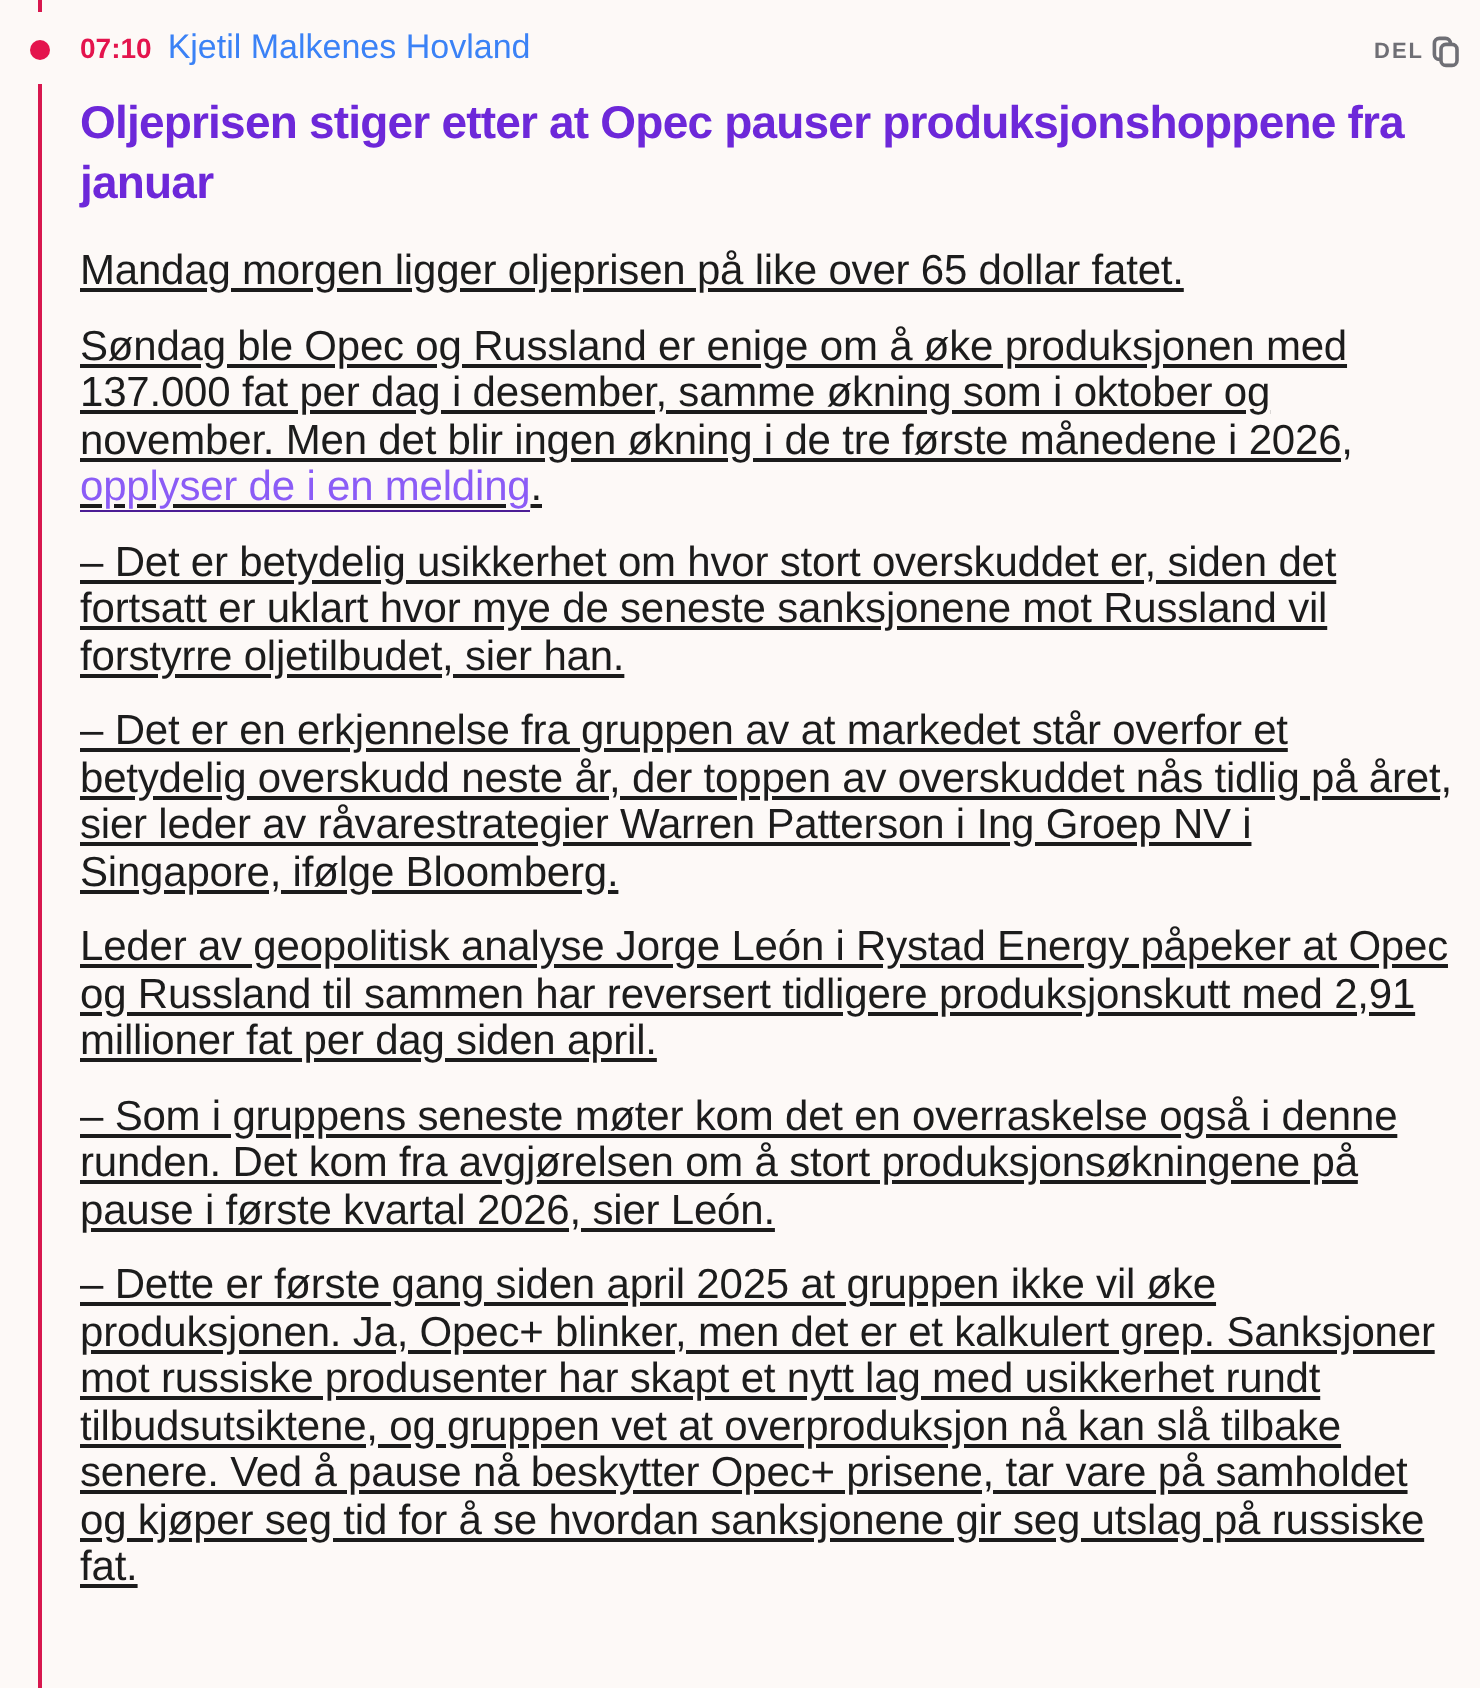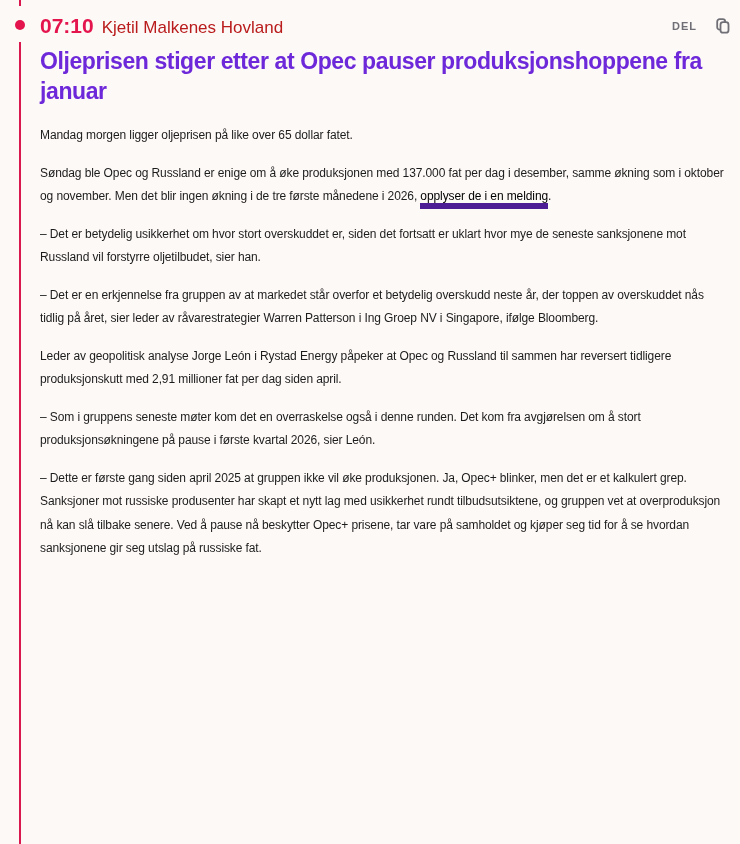--- a/index.html
+++ b/index.html
@@ -17,41 +17,41 @@
   .timeline-gap {
     position: absolute; left: 17px; top: 6px; width: 6px; height: 36px;
     background: #fdf9f7;
   }
   .timeline-dot {
     position: absolute; left: 15px; top: 20px; width: 10px; height: 10px;
     border-radius: 50%; background: #e4144d;
   }
   .entry { position: absolute; left: 40px; top: 14px; width: 690px; }
   .meta { display: flex; align-items: baseline; height: 24px; }
-  .time { color: #e4144d; font-weight: bold; font-size: 21px; margin-right: 8px; }
-  .author { color: #b91c1c; font-size: 17px; text-align: center; }
+  .time { color: #e4144d; font-weight: bold; font-size: 14px; margin-right: 8px; }
+  .author { color: #3b82f6; font-size: 17px; text-align: center; }
   .share {
     position: absolute; right: 0; top: 4px;
-    display: flex; align-items: center; gap: 19px;
+    display: flex; align-items: center; gap: 4px;
     color: #6f6f75; font-size: 11px; font-weight: bold; letter-spacing: 1px;
     cursor: pointer;
   }
   .share svg { display: block; }
   h1 {
     margin: 8px 0 0 0; font-size: 23px; line-height: 30px;
     font-weight: bold; letter-spacing: -0.4px; color: #6d28d9;
   }
   .body { margin-top: 18px; }
   .body p {
-    margin: 0 0 14px 0; font-size: 12px; line-height: 23.5px;
-    color: #1c1c1c; letter-spacing: -0.1px;
+    margin: 0 0 14px 0; font-size: 21px; line-height: 23.5px;
+    color: #1c1c1c; letter-spacing: -0.1px; text-decoration: underline;
   }
   .body a {
-    color: #000000; text-decoration: none;
-    border-bottom: 6px solid #4c1d95; cursor: pointer; margin-top: 18px;
+    color: #8b5cf6; text-decoration: none;
+    border-bottom: 1px solid #4c1d95; cursor: pointer; margin-top: 18px;
   }
 </style>
 </head>
 <body>
 
 <div class="timeline-line"></div>
 <div class="timeline-gap"></div>
 <div class="timeline-dot"></div>
 
 <article class="entry">

